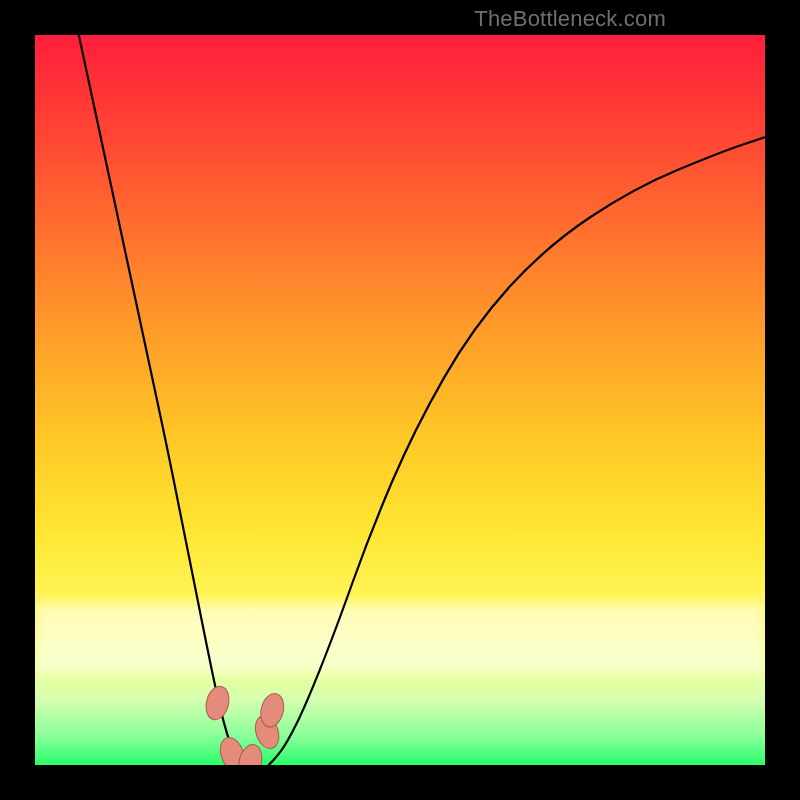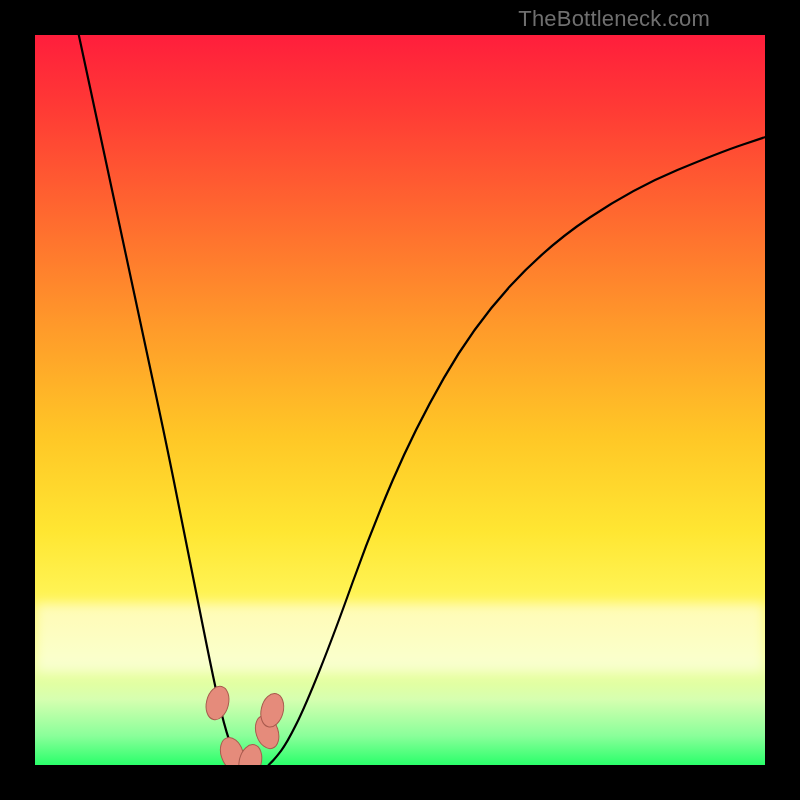--- a/index.html
+++ b/index.html
@@ -11,21 +11,20 @@
     overflow: hidden;
     font-family: Arial, Helvetica, sans-serif;
   }
   .frame {
     position: absolute;
     left: 0;
     top: 0;
     width: 676px;
     height: 800px;
     background: #000;
-    padding-left: 44px;
   }
   .plot {
     position: absolute;
     left: 35px;
     top: 35px;
     width: 730px;
     height: 730px;
     overflow: hidden;
   }
   .gradient {

